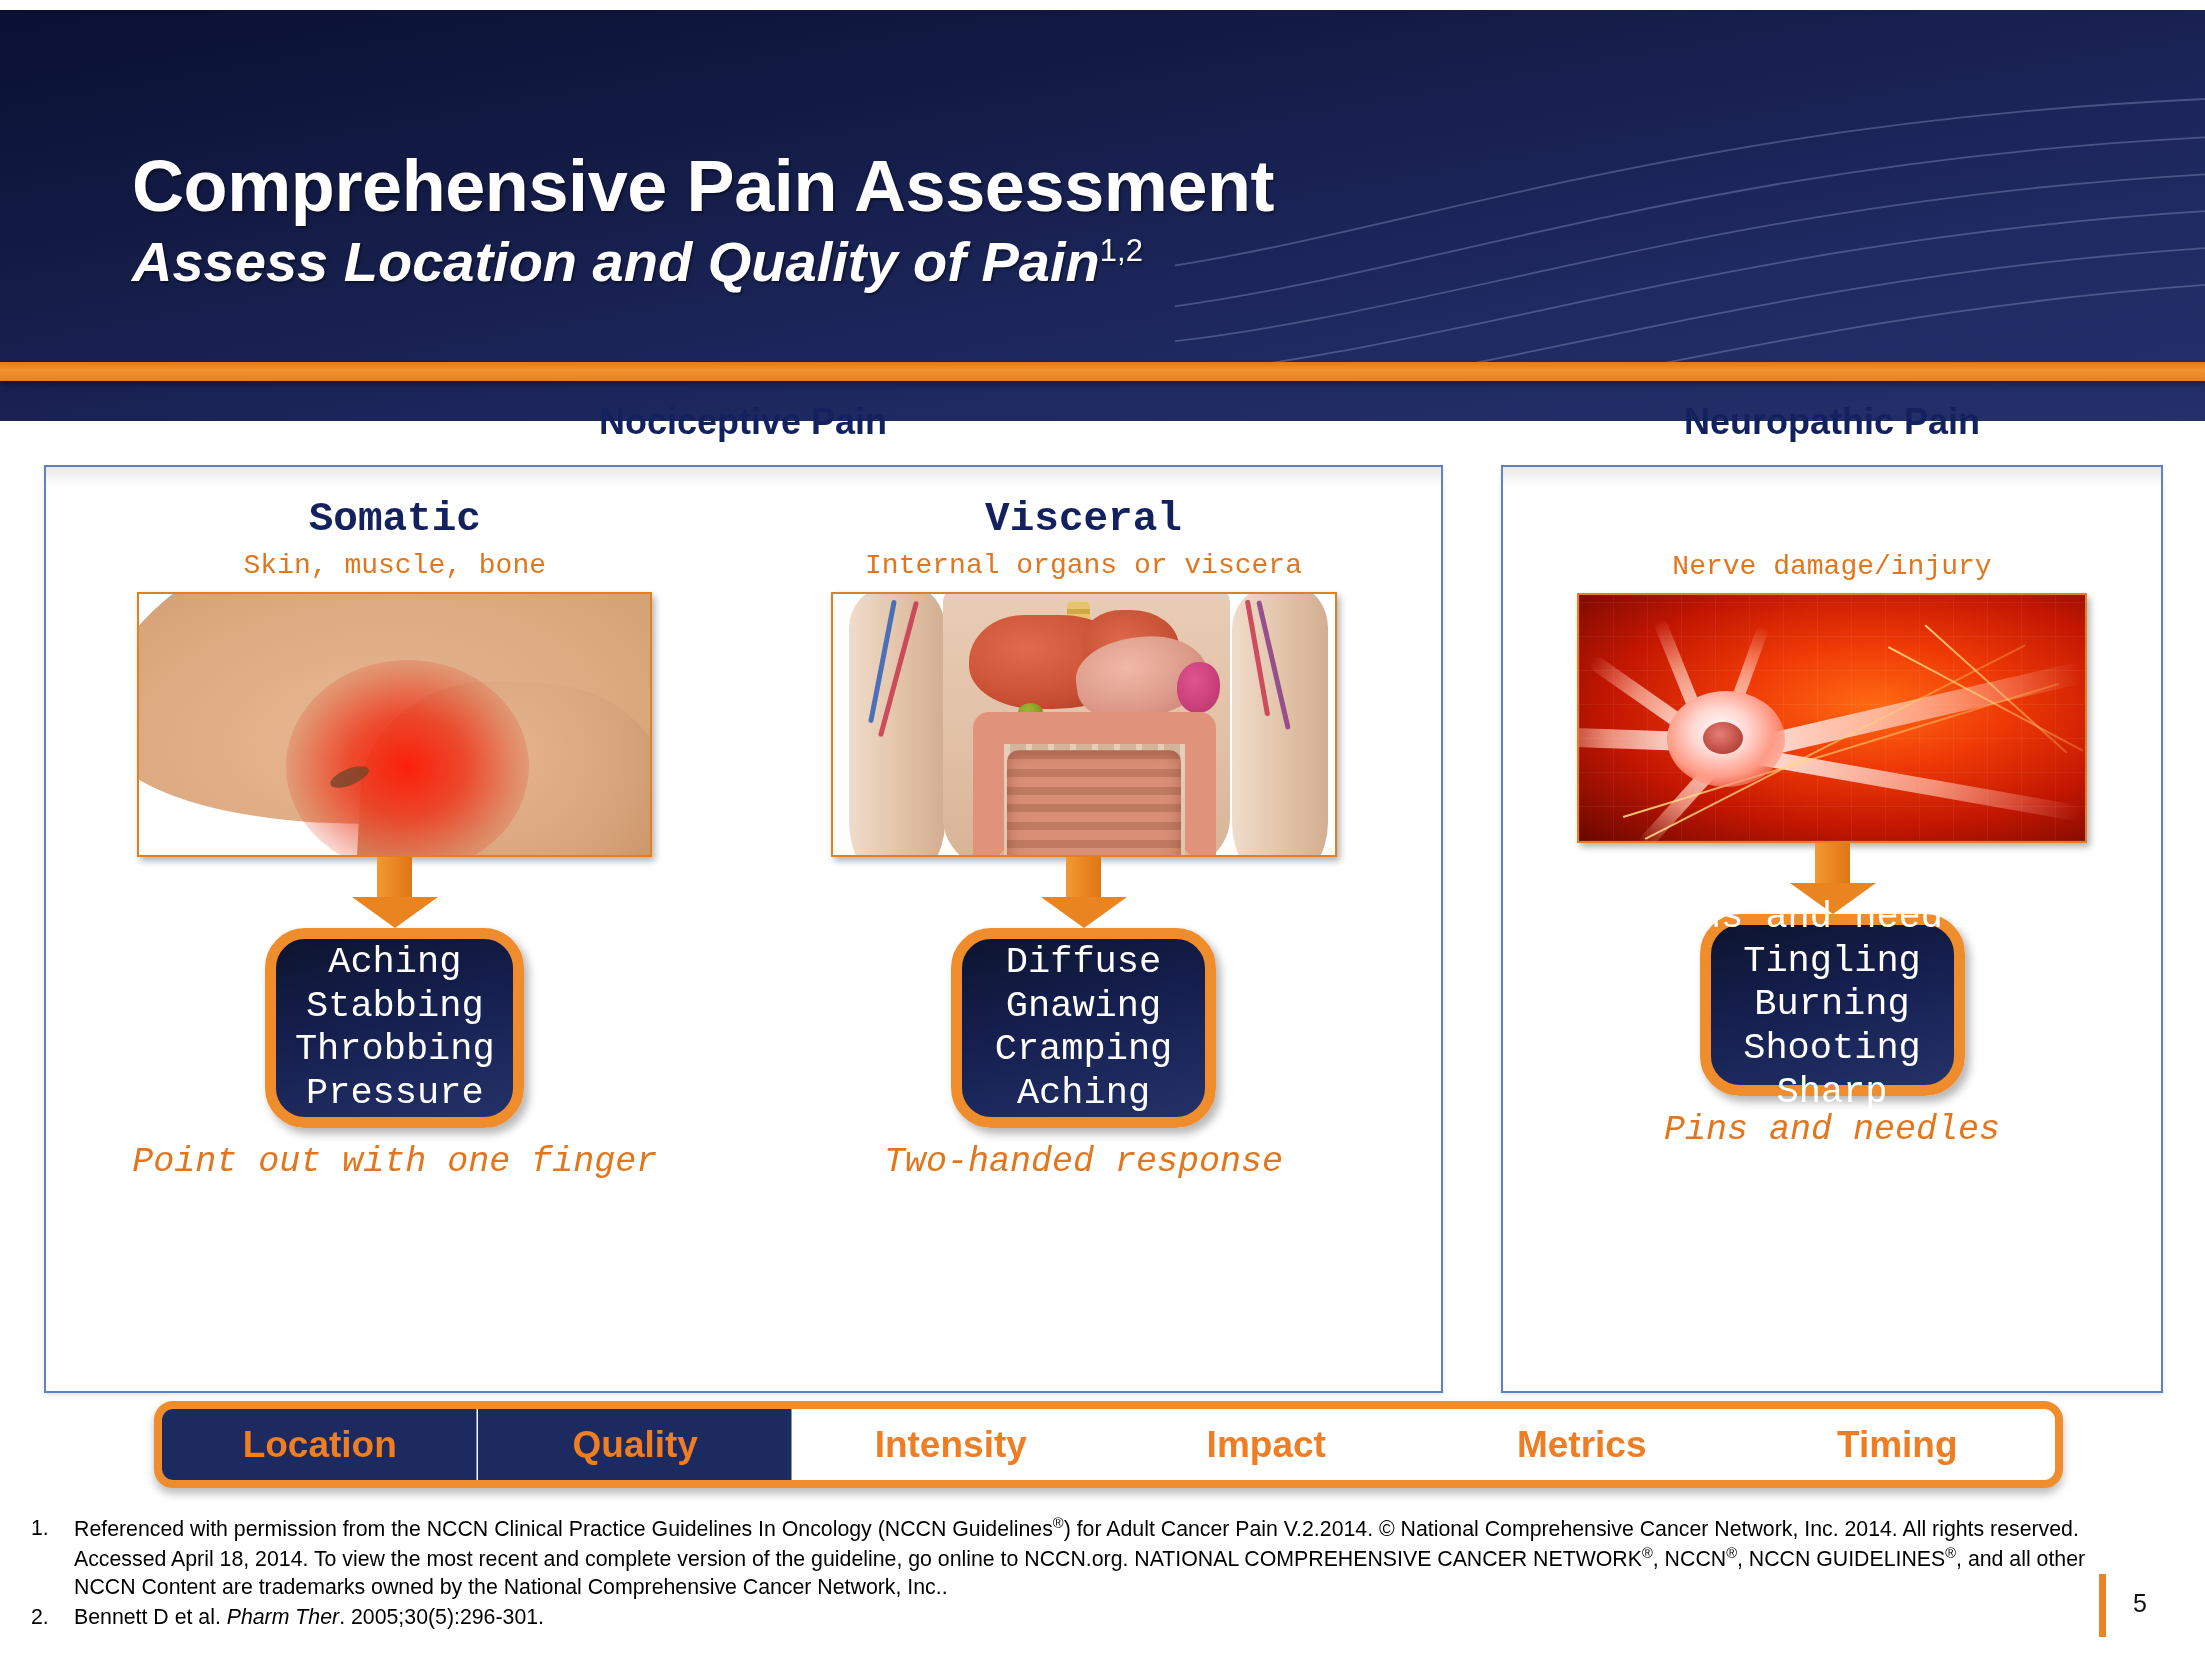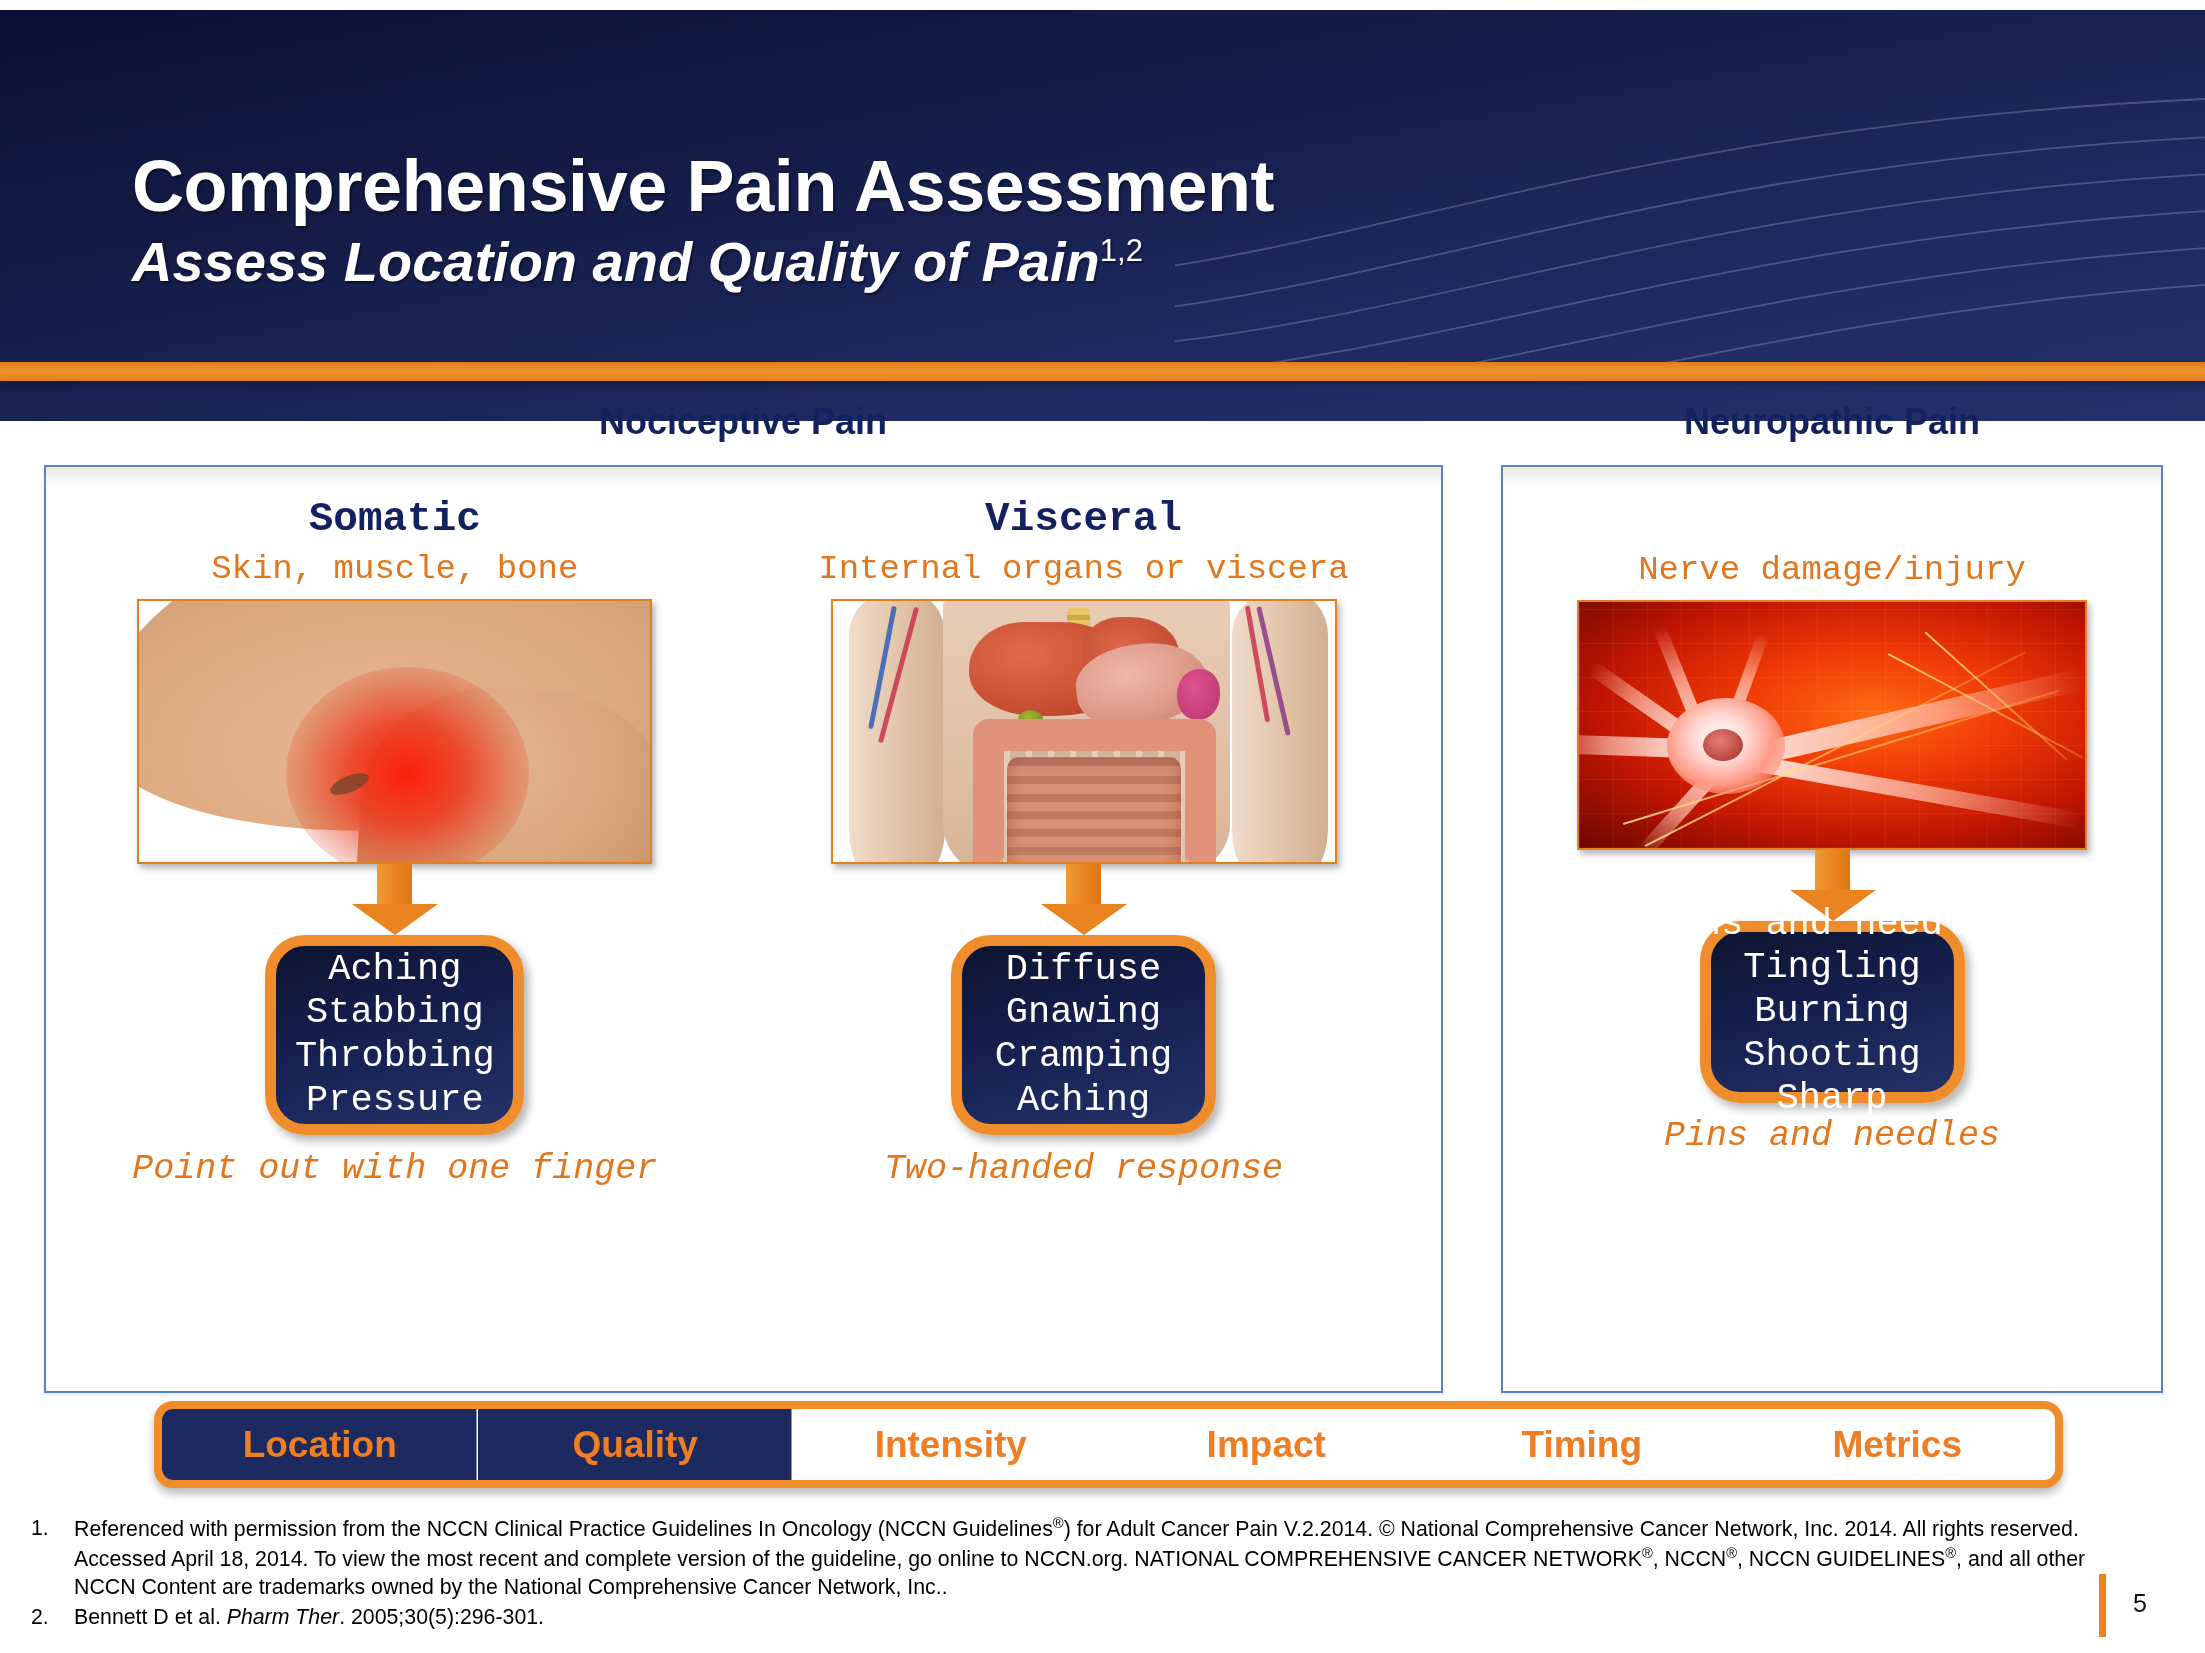--- a/index.html
+++ b/index.html
@@ -63,21 +63,21 @@
   .subcol { position:absolute; top:0; text-align:center; }
   #subcol-somatic   { left:10.3px;   width:677px; }
   #subcol-visceral  { left:699px;  width:677px; }
   #subcol-neuro     { left:0px;    width:658px; }
 
   .sub-title {
     font-size:41px; font-weight:bold; color:#13225e;
     margin-top:31px; white-space:nowrap; line-height:1.05;
   }
   .sub-desc {
-    font-size:34px; color:#e2761c; margin-top:10.3px;
+    font-size:28px; color:#e2761c; margin-top:10.3px;
     white-space:nowrap; line-height:1.1;
   }
 
   
   .imgframe {
     margin:10.3px auto 0 auto; position:relative; overflow:hidden;
     border:2.9px solid #e2801f; background:#ffffff;
     box-shadow:2.9px 4.4px 6.6px rgba(0,0,0,.30);
   }
   #img-knee    { width:515px; height:265px; }
@@ -410,22 +410,22 @@
 
     <div class="panel-caption">Pins and needles</div>
   </div>
 </div>
 
 <div class="navbar">
   <div class="nav-item active">Location</div>
   <div class="nav-item active">Quality</div>
   <div class="nav-item">Intensity</div>
   <div class="nav-item">Impact</div>
+  <div class="nav-item">Metrics</div>
   <div class="nav-item">Timing</div>
-  <div class="nav-item">Metrics</div>
 </div>
 
 <div class="footnotes">
   <div class="fn-row">
     <div class="fn-num">1.</div>
     <div class="fn-text" id="fn1"><span>Referenced with permission from the NCCN Clinical Practice Guidelines In Oncology (NCCN Guidelines</span><sup>®</sup><span>) for Adult Cancer Pain V.2.2014. © National Comprehensive Cancer Network, Inc. 2014. All rights reserved. Accessed April 18, 2014. To view the most recent and complete version of the guideline, go online to NCCN.org. NATIONAL COMPREHENSIVE CANCER NETWORK</span><sup>®</sup><span>, NCCN</span><sup>®</sup><span>, NCCN GUIDELINES</span><sup>®</sup><span>, and all other NCCN Content are trademarks owned by the National Comprehensive Cancer Network, Inc..</span></div>
   </div>
   <div class="fn-row">
     <div class="fn-num">2.</div>
     <div class="fn-text" id="fn2"><span>Bennett D et al. </span><em>Pharm Ther</em><span>. 2005;30(5):296-301.</span></div>

